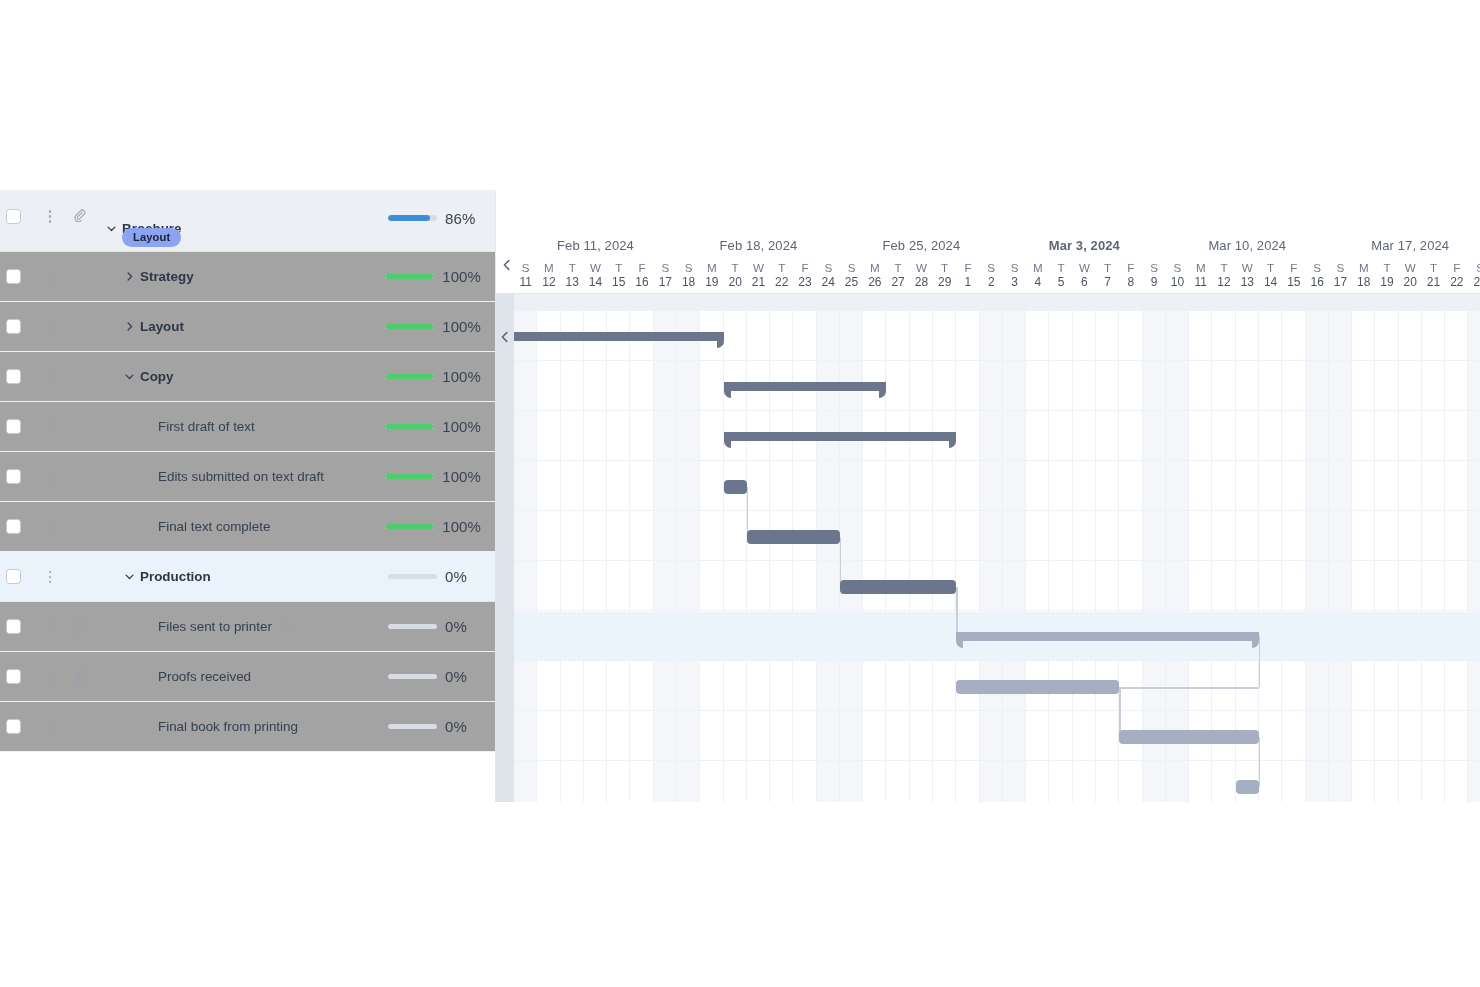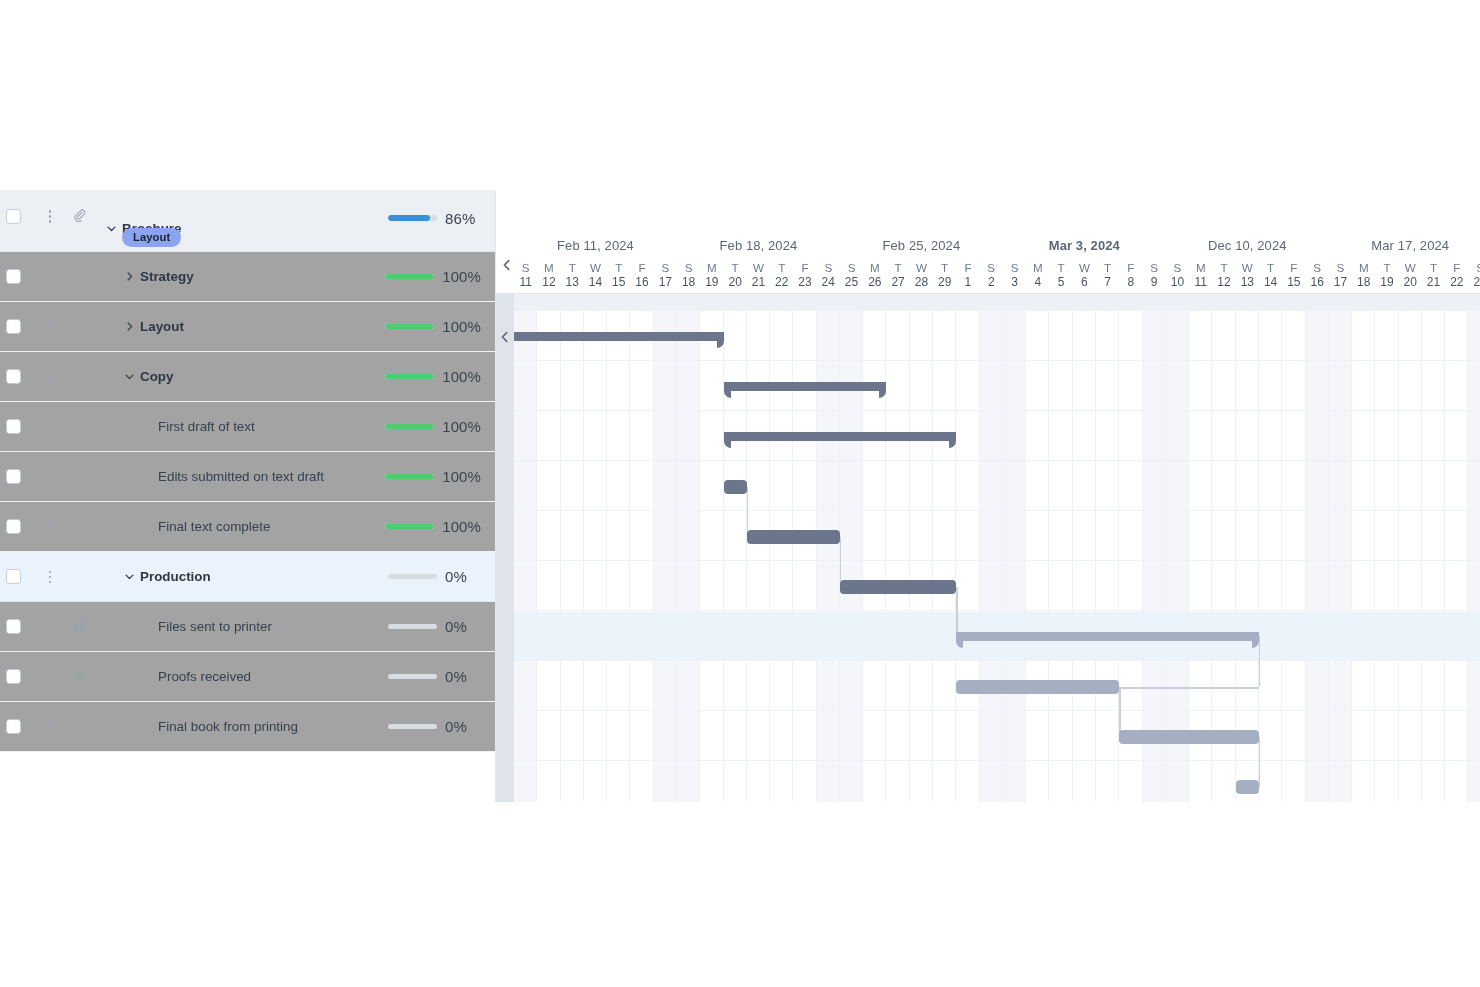--- a/index.html
+++ b/index.html
@@ -446,21 +446,21 @@
       </div>
   </div>
 
   <div id="tl">
     <div id="tl-head">
       <div id="tl-weeks">
           <div class="wk" style="left: 18px; width: 162.96px;">Feb 11, 2024</div>
           <div class="wk" style="left: 180.96px; width: 162.96px;">Feb 18, 2024</div>
           <div class="wk" style="left: 343.92px; width: 162.96px;">Feb 25, 2024</div>
           <div class="wk" style="left: 506.88px; width: 162.96px; font-weight: bold;">Mar 3, 2024</div>
-          <div class="wk" style="left: 669.84px; width: 162.96px;">Dec 10, 2024</div>
+          <div class="wk" style="left: 669.84px; width: 162.96px;">Mar 10, 2024</div>
           <div class="wk" style="left: 832.8px; width: 162.96px;">Mar 17, 2024</div>
         </div>
       <div id="tl-days">
           <div class="dcol-h" style="left: 18px; width: 23.28px;">
             <div>S</div>
             <div class="dd">11</div>
           </div>
           <div class="dcol-h" style="left: 41.28px; width: 23.28px;">
             <div>M</div>
             <div class="dd">12</div>

